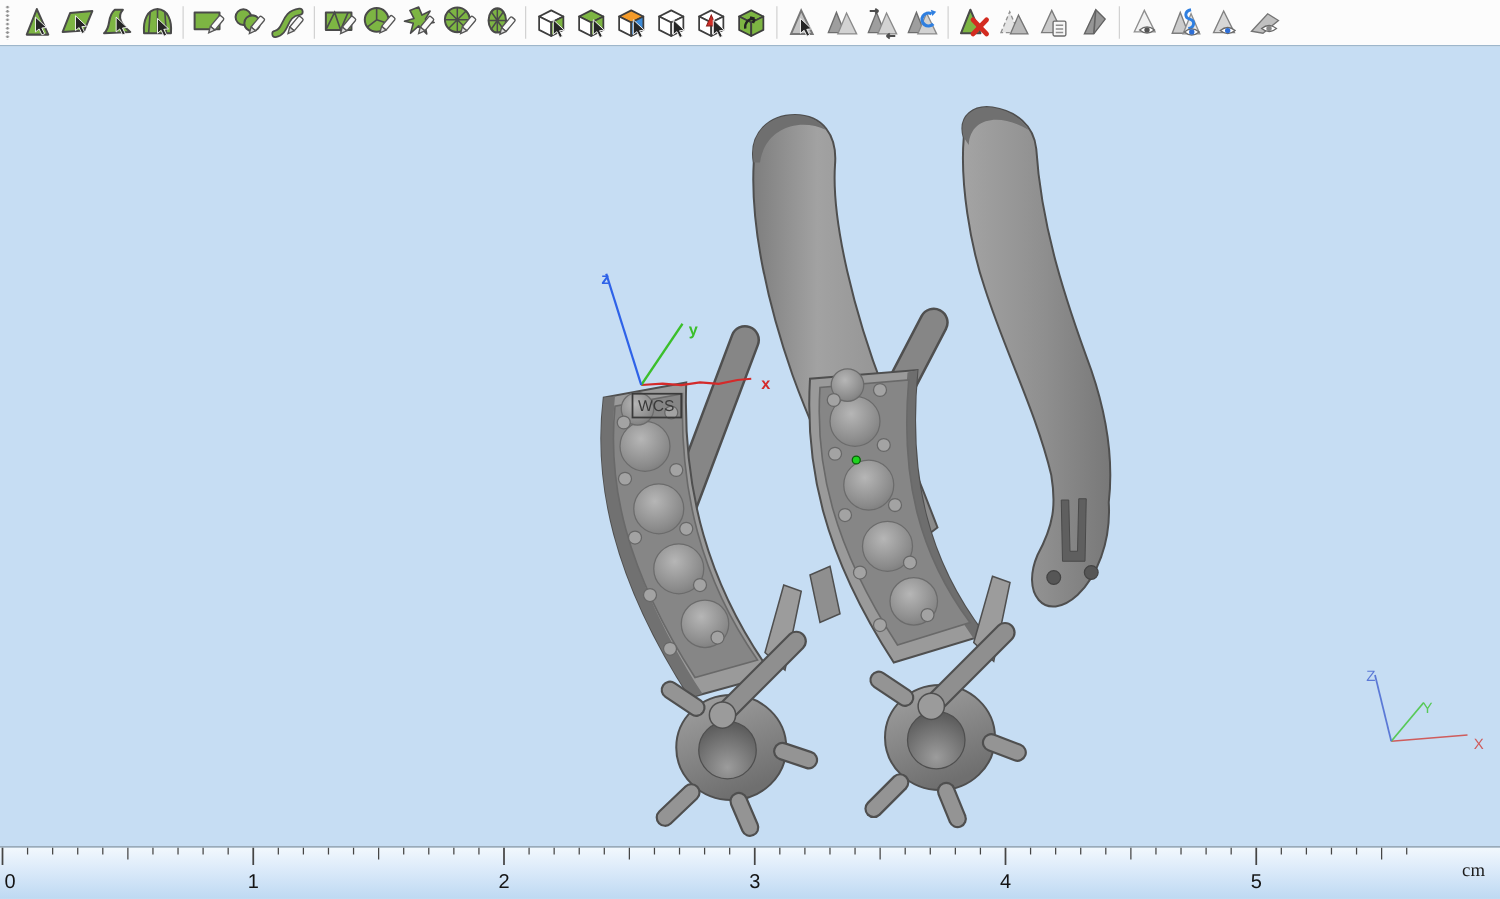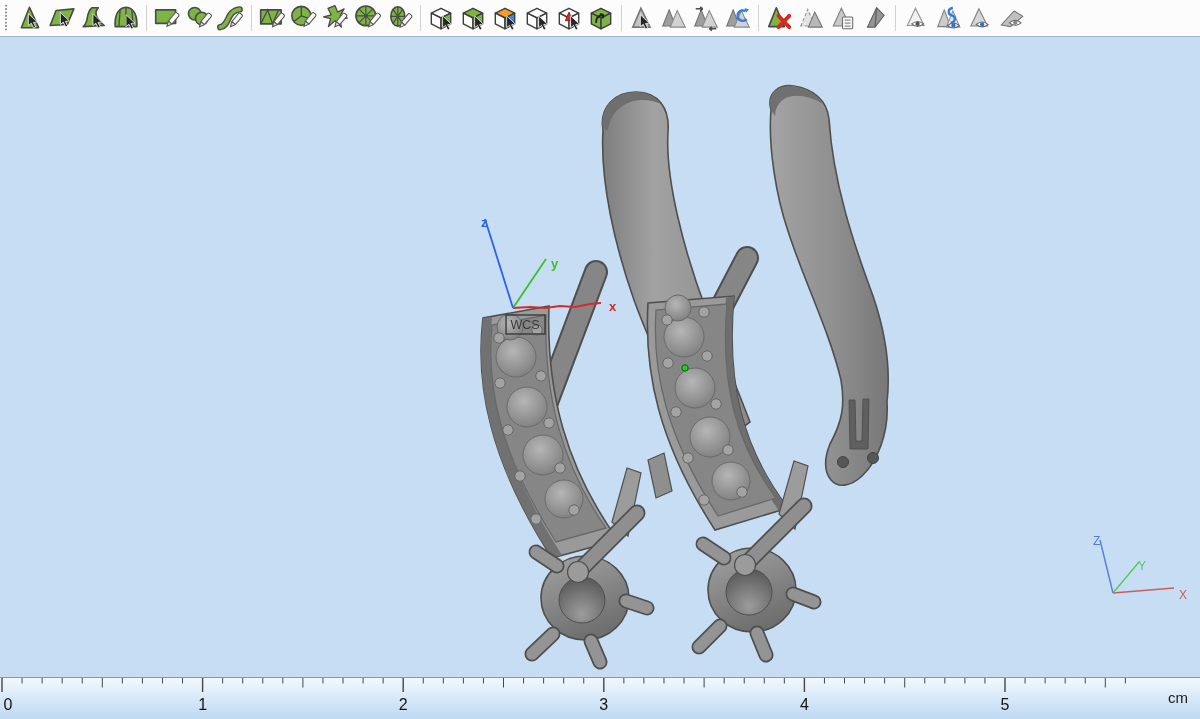--- a/index.html
+++ b/index.html
@@ -15,21 +15,21 @@
   .tbtn{width:32px;height:32px;border:none;background:transparent;margin:0;padding:1px;
         display:flex;align-items:center;justify-content:center;cursor:pointer;}
   .ticon{width:28px;height:28px;display:block;}
   .tsep{width:1px;height:26px;background:#d2d2d2;margin:0 4px;flex:0 0 1px;}
   .viewport{position:absolute;top:37px;left:0;width:1200px;height:640px;background:#c6ddf3;}
   .viewport svg{display:block;}
   .ruler{position:absolute;top:677px;left:0;right:0;height:42px;box-sizing:border-box;
          border-top:1px solid #8a99a6;
          background:linear-gradient(180deg,#f2f8fd 0%,#ddebfa 40%,#bed9f2 100%);}
   .ruler svg{position:absolute;top:0;left:0;}
-  .unit{position:absolute;right:12px;top:11px;font-size:15px;color:#1c1c1c;}
+  .unit{position:absolute;right:12px;top:11px;font-size:15px;color:#1c1c1c;font-family:Liberation Serif, serif;}
 </style>
 </head>
 <body>
 
 <div class="toolbar">
   <div class="grip"></div>
   <div class="tools" id="tools">
       <button class="tbtn">
         <svg class="ticon" viewBox="0 0 26 26">
           <path d="M5,22 L12.5,3 L21,22 Z" fill="#7db543" stroke="#4a4a4a" stroke-width="1.5" stroke-linejoin="round"></path>

